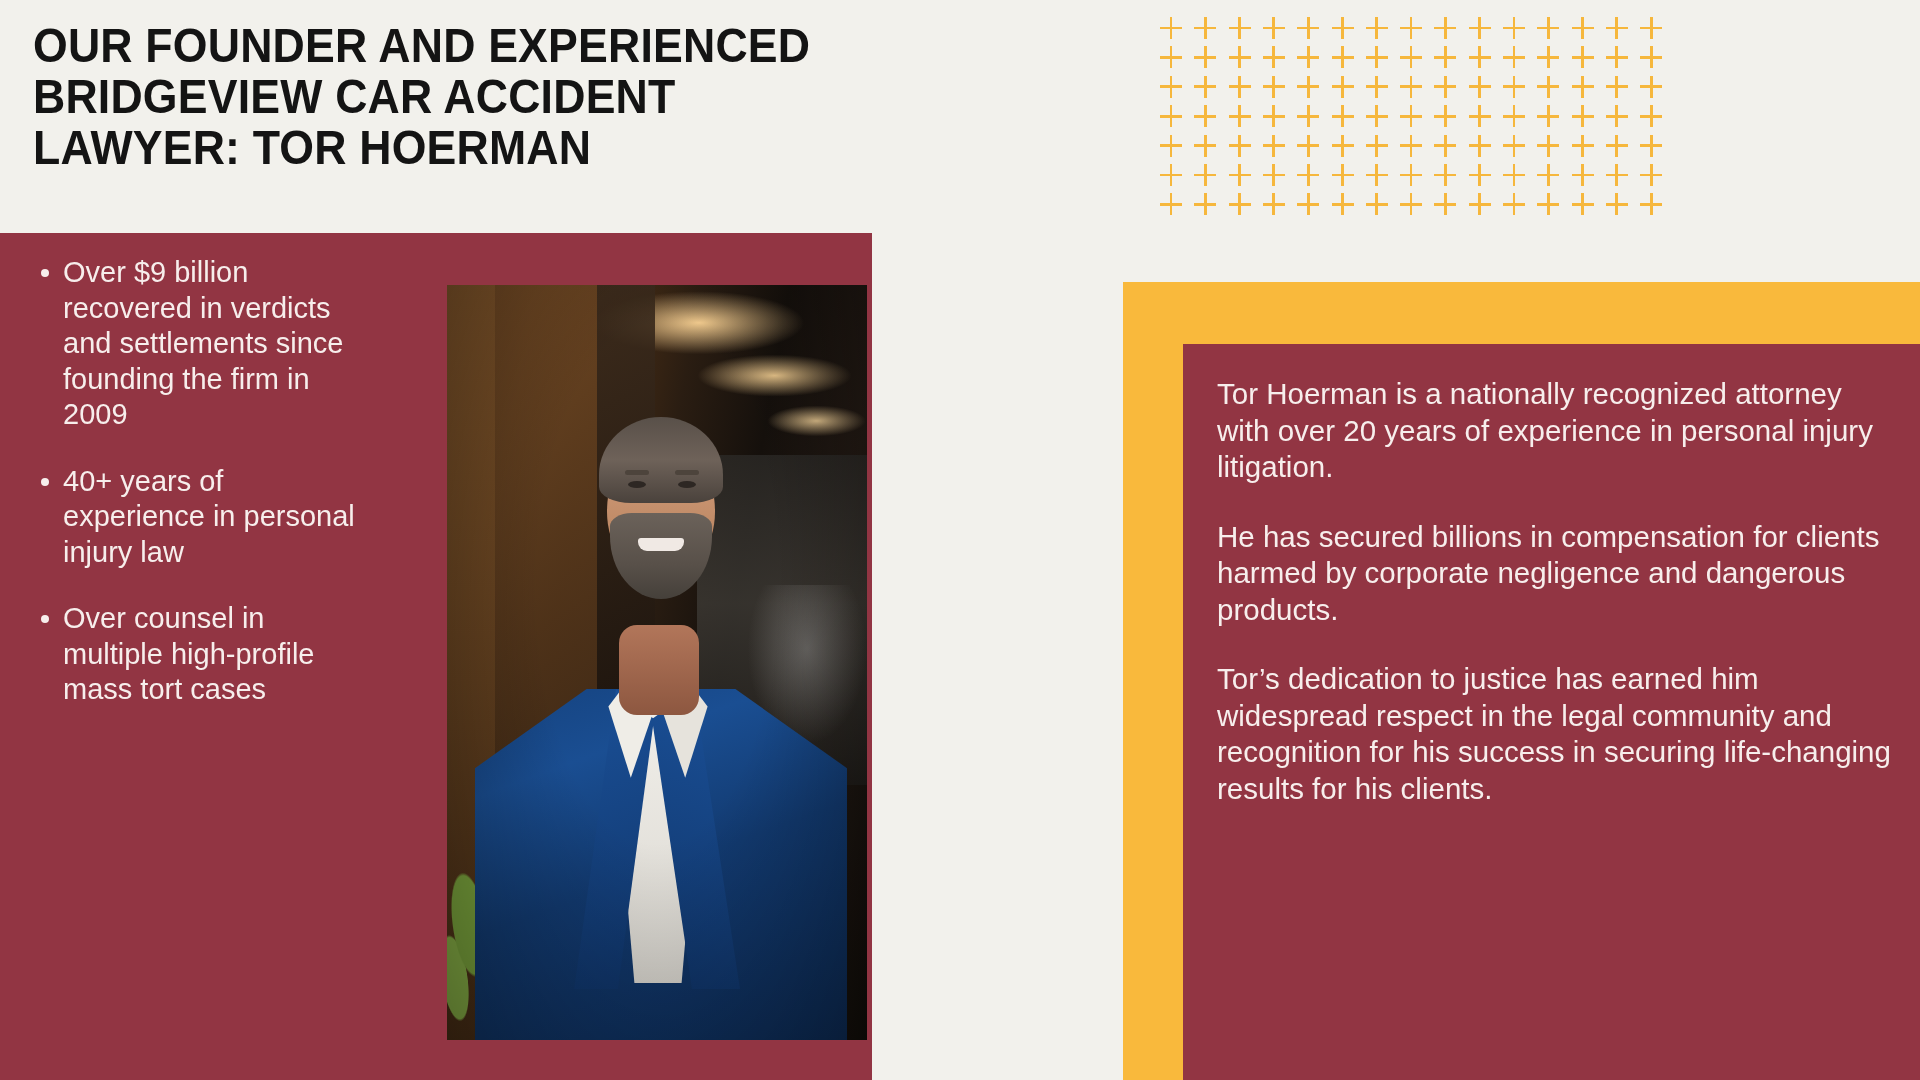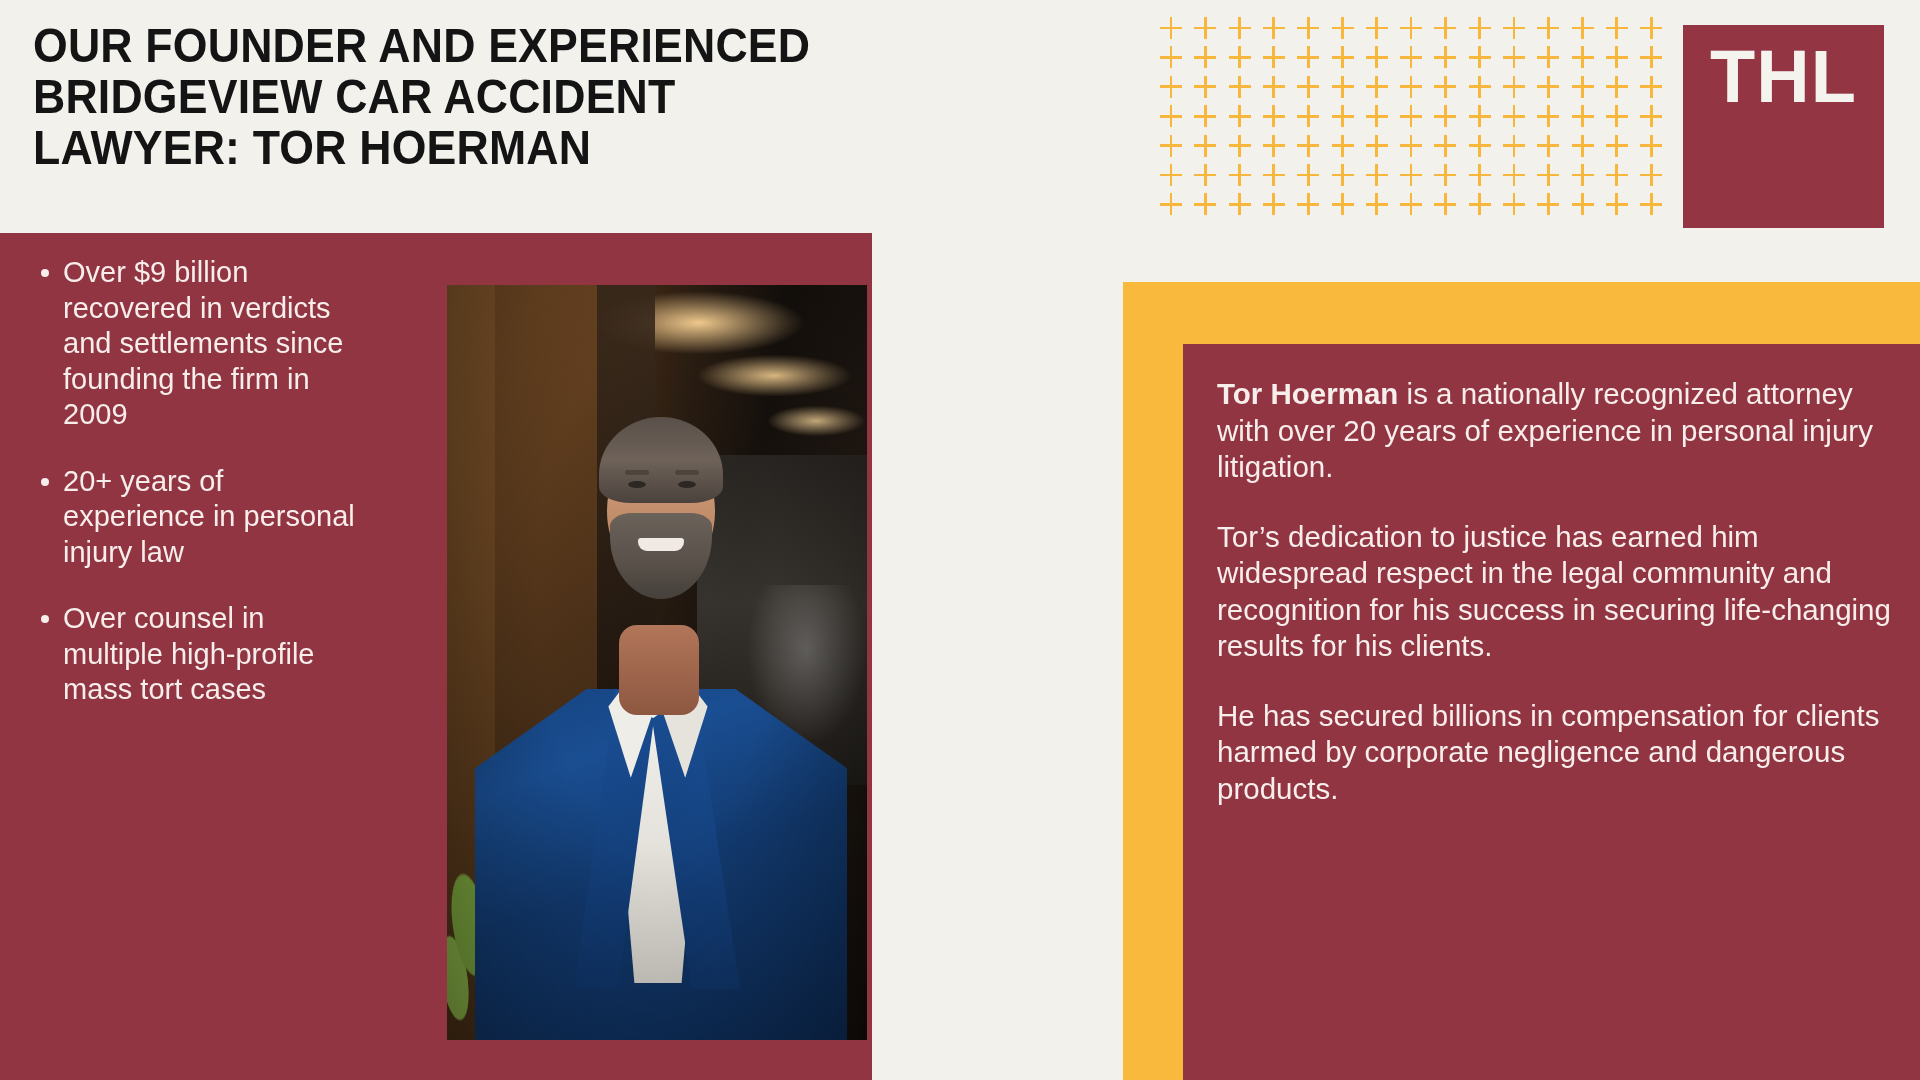--- a/index.html
+++ b/index.html
@@ -160,21 +160,21 @@
   }
   .right-copy{
     position:absolute;left:34px;top:32px;width:680px;
     color:#f7eeec;
     font-size:29.5px;
     line-height:36.5px;
     font-weight:400;
   }
   .right-copy p{margin:0 0 33px 0;}
   .right-copy p:last-child{margin-bottom:0;}
-  .right-copy b{font-weight:700;}
+  .right-copy b{font-weight:400;}
 </style>
 </head>
 <body>
 
 <div class="canvas">
 
   <div class="headline">OUR FOUNDER AND EXPERIENCED
 BRIDGEVIEW CAR ACCIDENT
 LAWYER: TOR HOERMAN</div>
 
@@ -279,28 +279,25 @@
       <div class="plus" style="left: 240.1px; top: 176.4px;"></div>
       <div class="plus" style="left: 274.4px; top: 176.4px;"></div>
       <div class="plus" style="left: 308.7px; top: 176.4px;"></div>
       <div class="plus" style="left: 343px; top: 176.4px;"></div>
       <div class="plus" style="left: 377.3px; top: 176.4px;"></div>
       <div class="plus" style="left: 411.6px; top: 176.4px;"></div>
       <div class="plus" style="left: 445.9px; top: 176.4px;"></div>
       <div class="plus" style="left: 480.2px; top: 176.4px;"></div>
     </div>
 
-  <div class="logo">
-    <div class="logo-text">THL</div>
-  </div>
 
   <div class="left-panel">
     <ul class="bullets">
       <li>Over $9 billion recovered in verdicts and settlements since founding the firm in 2009</li>
-      <li>20+ years of experience in personal injury law</li>
+      <li>40+ years of experience in personal injury law</li>
       <li>Over counsel in multiple high-profile mass tort cases</li>
     </ul>
 
     <div class="portrait">
       <div class="ph-bg"></div>
       <div class="ph-wood"></div>
       <div class="ph-wood2"></div>
       <div class="ph-panel"></div>
       <div class="ph-window"></div>
       <div class="ph-win-glow"></div>
@@ -324,21 +321,21 @@
     </div>
   </div>
 
   <div class="right-yellow"></div>
   <div class="right-maroon">
     <div class="right-copy">
       <p>
         <b>Tor Hoerman</b><span> is a nationally recognized attorney with over 20 years of experience in personal injury litigation.</span>
       </p>
       <p>
-        <span>Tor’s dedication to justice has earned him widespread respect in the legal community and recognition for his success in securing life-changing results for his clients.</span>
+        <span>He has secured billions in compensation for clients harmed by corporate negligence and dangerous products.</span>
       </p>
       <p>
-        <span>He has secured billions in compensation for clients harmed by corporate negligence and dangerous products.</span>
+        <span>Tor’s dedication to justice has earned him widespread respect in the legal community and recognition for his success in securing life-changing results for his clients.</span>
       </p>
     </div>
   </div>
 
 </div>
 
 </body></html>

